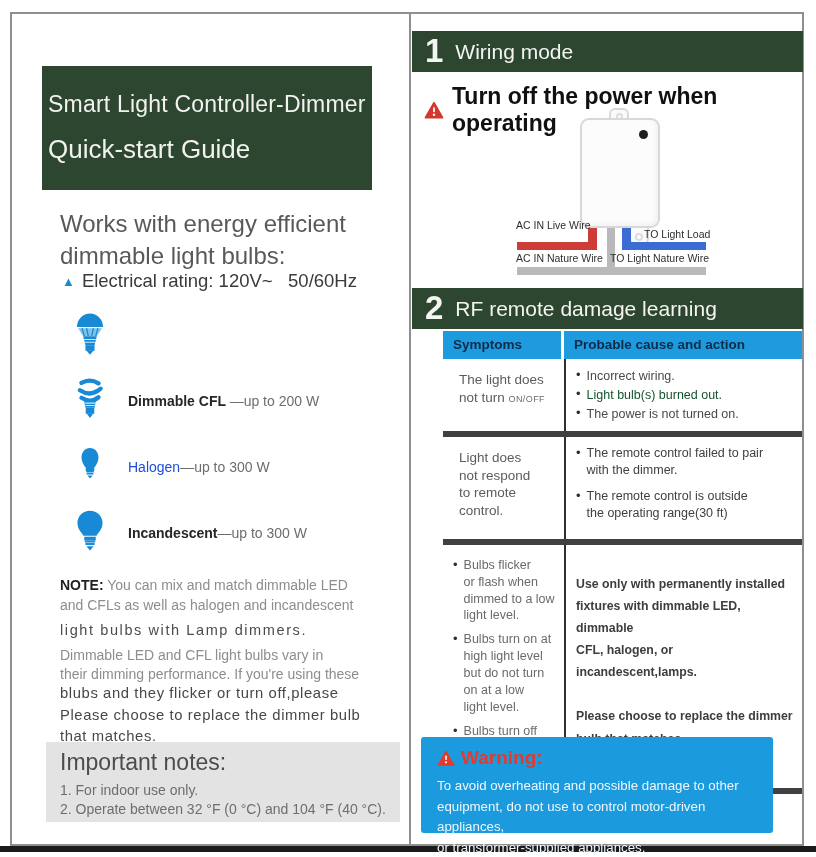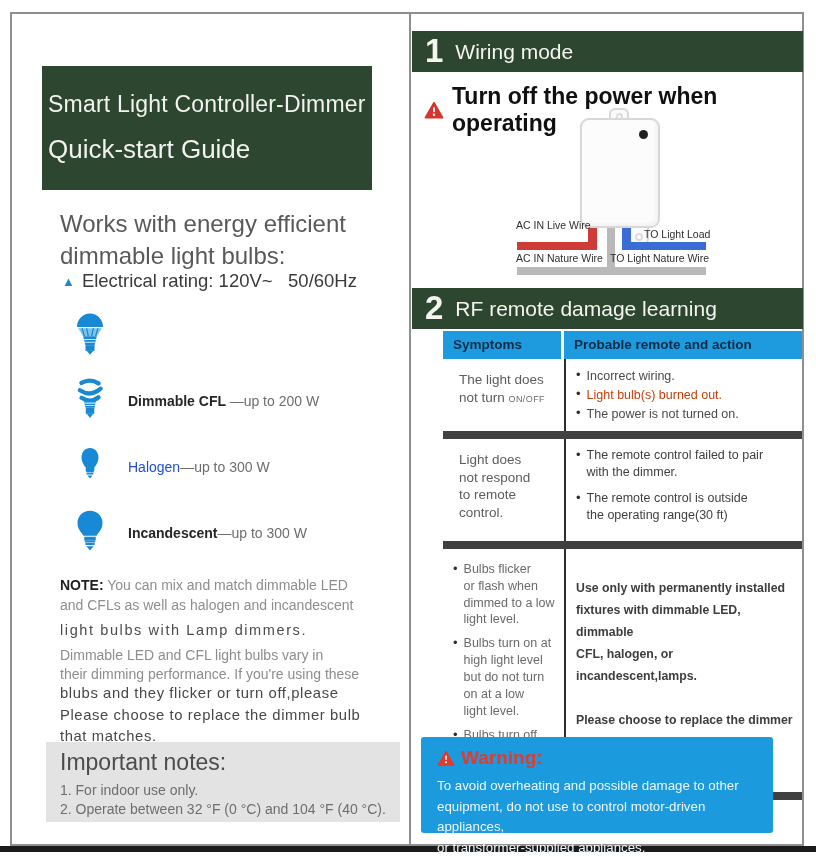--- a/index.html
+++ b/index.html
@@ -91,36 +91,36 @@
   .lbl-nature-in  { left:104px; top:146px; }
   .lbl-nature-out { left:198px; top:146px; }
 
   
   .rf-table { position:absolute; left:443px; top:331px; width:359px; font-size:12.5px; color:#4a4a4a; }
   .thead { display:flex; }
   .th { background:#1e9bde; color:#0e2c49; font-weight:bold; font-size:13.5px;
         padding:6px 10px 7px 10px; }
   .th.c1 { width:121px; border-right:3px solid #fff; }
   .th.c2 { flex:1; }
-  .trow { display:flex; border-bottom:8px solid #404040; }
+  .trow { display:flex; border-bottom:6px solid #404040; }
   .td { padding:8px 8px 8px 10px; }
   .td.c1 { width:121px; }
   .td.c2 { flex:1; border-left:2px solid #2f2f2f; }
   .trow.r1 { min-height:63px; }
   .trow.r2 { min-height:98px; }
   .trow.r3 { min-height:214px; }
   .symptom { white-space:pre-line; font-size:13.5px; color:#5c5c5c; line-height:1.3;
              padding-left:6px; padding-top:4px; }
   .sym-suffix { font-size:9px; letter-spacing:.4px; color:#6b6b6b; }
   ul.causes { list-style:none; }
   ul.causes li { display:flex; gap:6px; line-height:1.35; }
   ul.causes li::before { content:"•"; font-size:13px; line-height:1.3; color:#2e2e2e; }
   ul.causes li span { white-space:pre-line; }
   .r1 ul.causes li { line-height:1.5; }
-  .r1 ul.causes li:nth-child(2) span { color:#c2410c; }
+  .r1 ul.causes li:nth-child(2) span { color:#14532d; }
   .r2 ul.causes li { margin-bottom:9px; color:#3f3f3f; }
   .r2 ul.causes li:nth-child(3) { font-size:11.8px; }
   .r3 .td.c1 { padding-top:12px; }
   .r3 ul.causes li { margin-bottom:7px; color:#6a6a6a; font-size:12.5px; }
   .r3 .actions { padding-top:28px; padding-left:10px; }
   .r3 .action-p { white-space:pre-line; font-weight:600; font-size:12.3px; color:#3d3d3d;
                   line-height:1.8; margin-bottom:22px; }
   .r3 .action-p:last-child { margin-bottom:0; }
 
   
@@ -270,21 +270,21 @@
   </div>
 
   <div class="sec-bar two">
     <span class="sec-num">2</span>
     <span class="sec-title">RF remote damage learning</span>
   </div>
 
   <div class="rf-table">
     <div class="thead">
       <div class="th c1">Symptoms</div>
-      <div class="th c2">Probable remote and action</div>
+      <div class="th c2">Probable cause and action</div>
     </div>
 
     <div class="trow r1">
       <div class="td c1">
         <div class="symptom"><span>The light does
 not turn</span> <span class="sym-suffix">ON/OFF</span></div>
       </div>
       <div class="td c2">
         <ul class="causes">
           <li>

